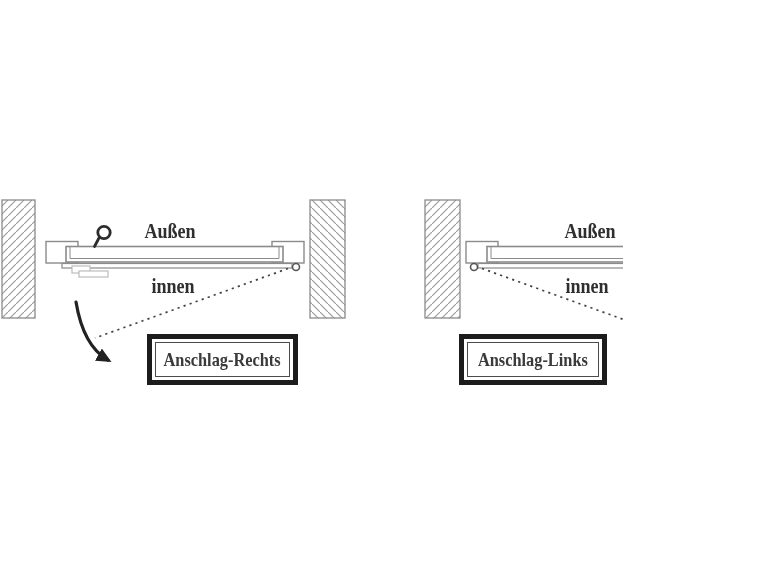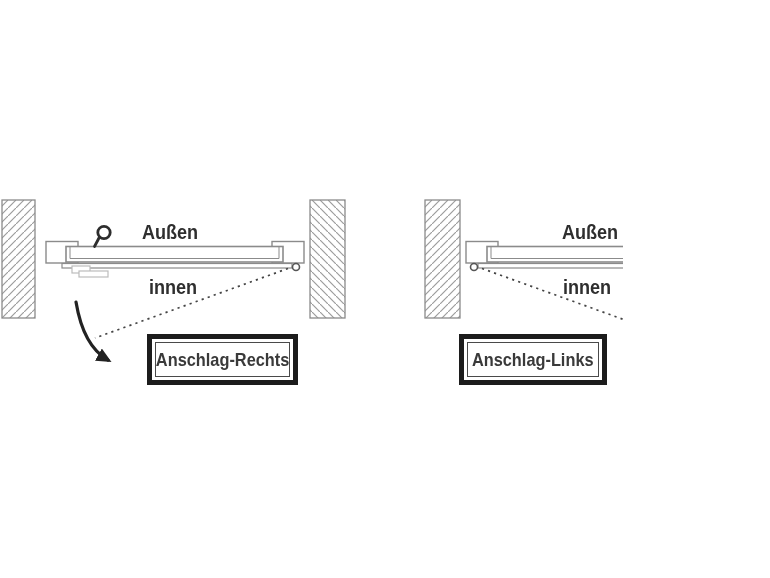--- a/index.html
+++ b/index.html
@@ -1,21 +1,21 @@
 <!DOCTYPE html>
 <html><head>
 <meta charset="utf-8">
 <style>
   html,body{margin:0;padding:0;background:#ffffff;}
   #canvas{
     position:relative;
     width:623px;height:578px;
     background:#ffffff;
     overflow:hidden;
-    font-family:Liberation Sans, sans-serif;
+    font-family:Liberation Serif, serif;
   }
   #lineart{position:absolute;left:0;top:0;}
   .lbl{
     position:absolute;
     color:#2f2f2f;
     font-size:21px;
     font-weight:700;
     text-align:center;
     transform:scaleX(0.86);
     transform-origin:center;

